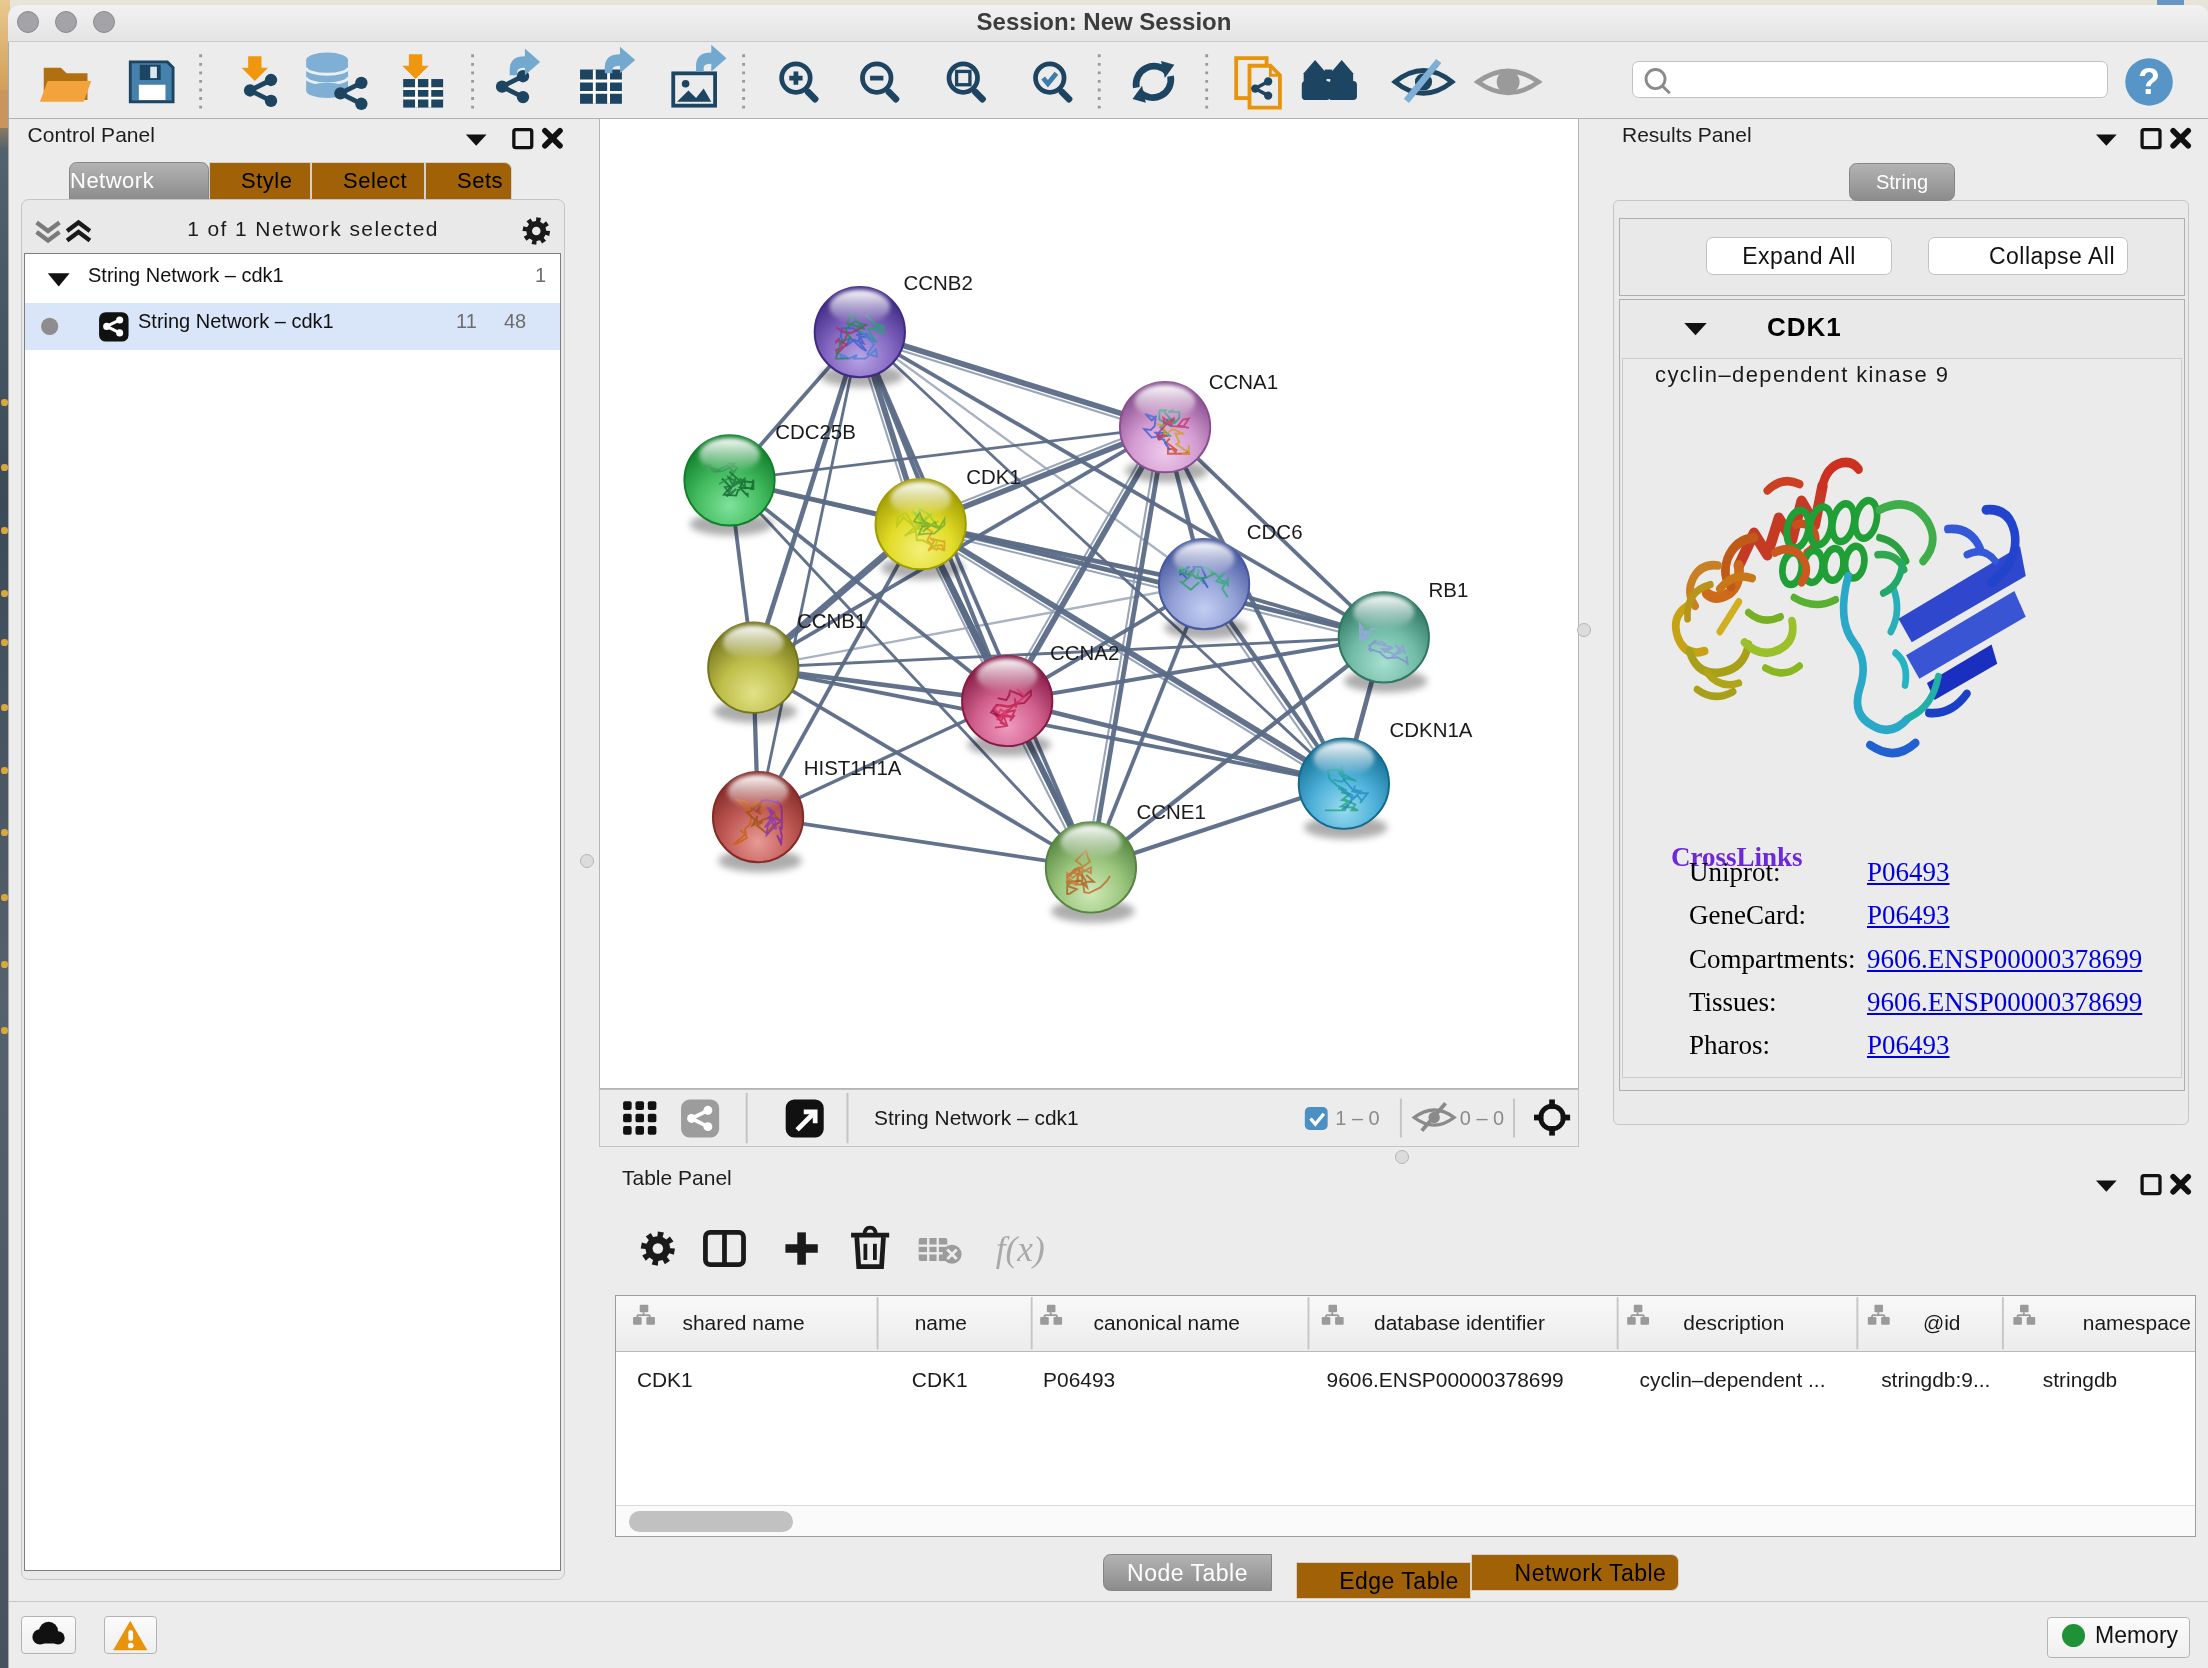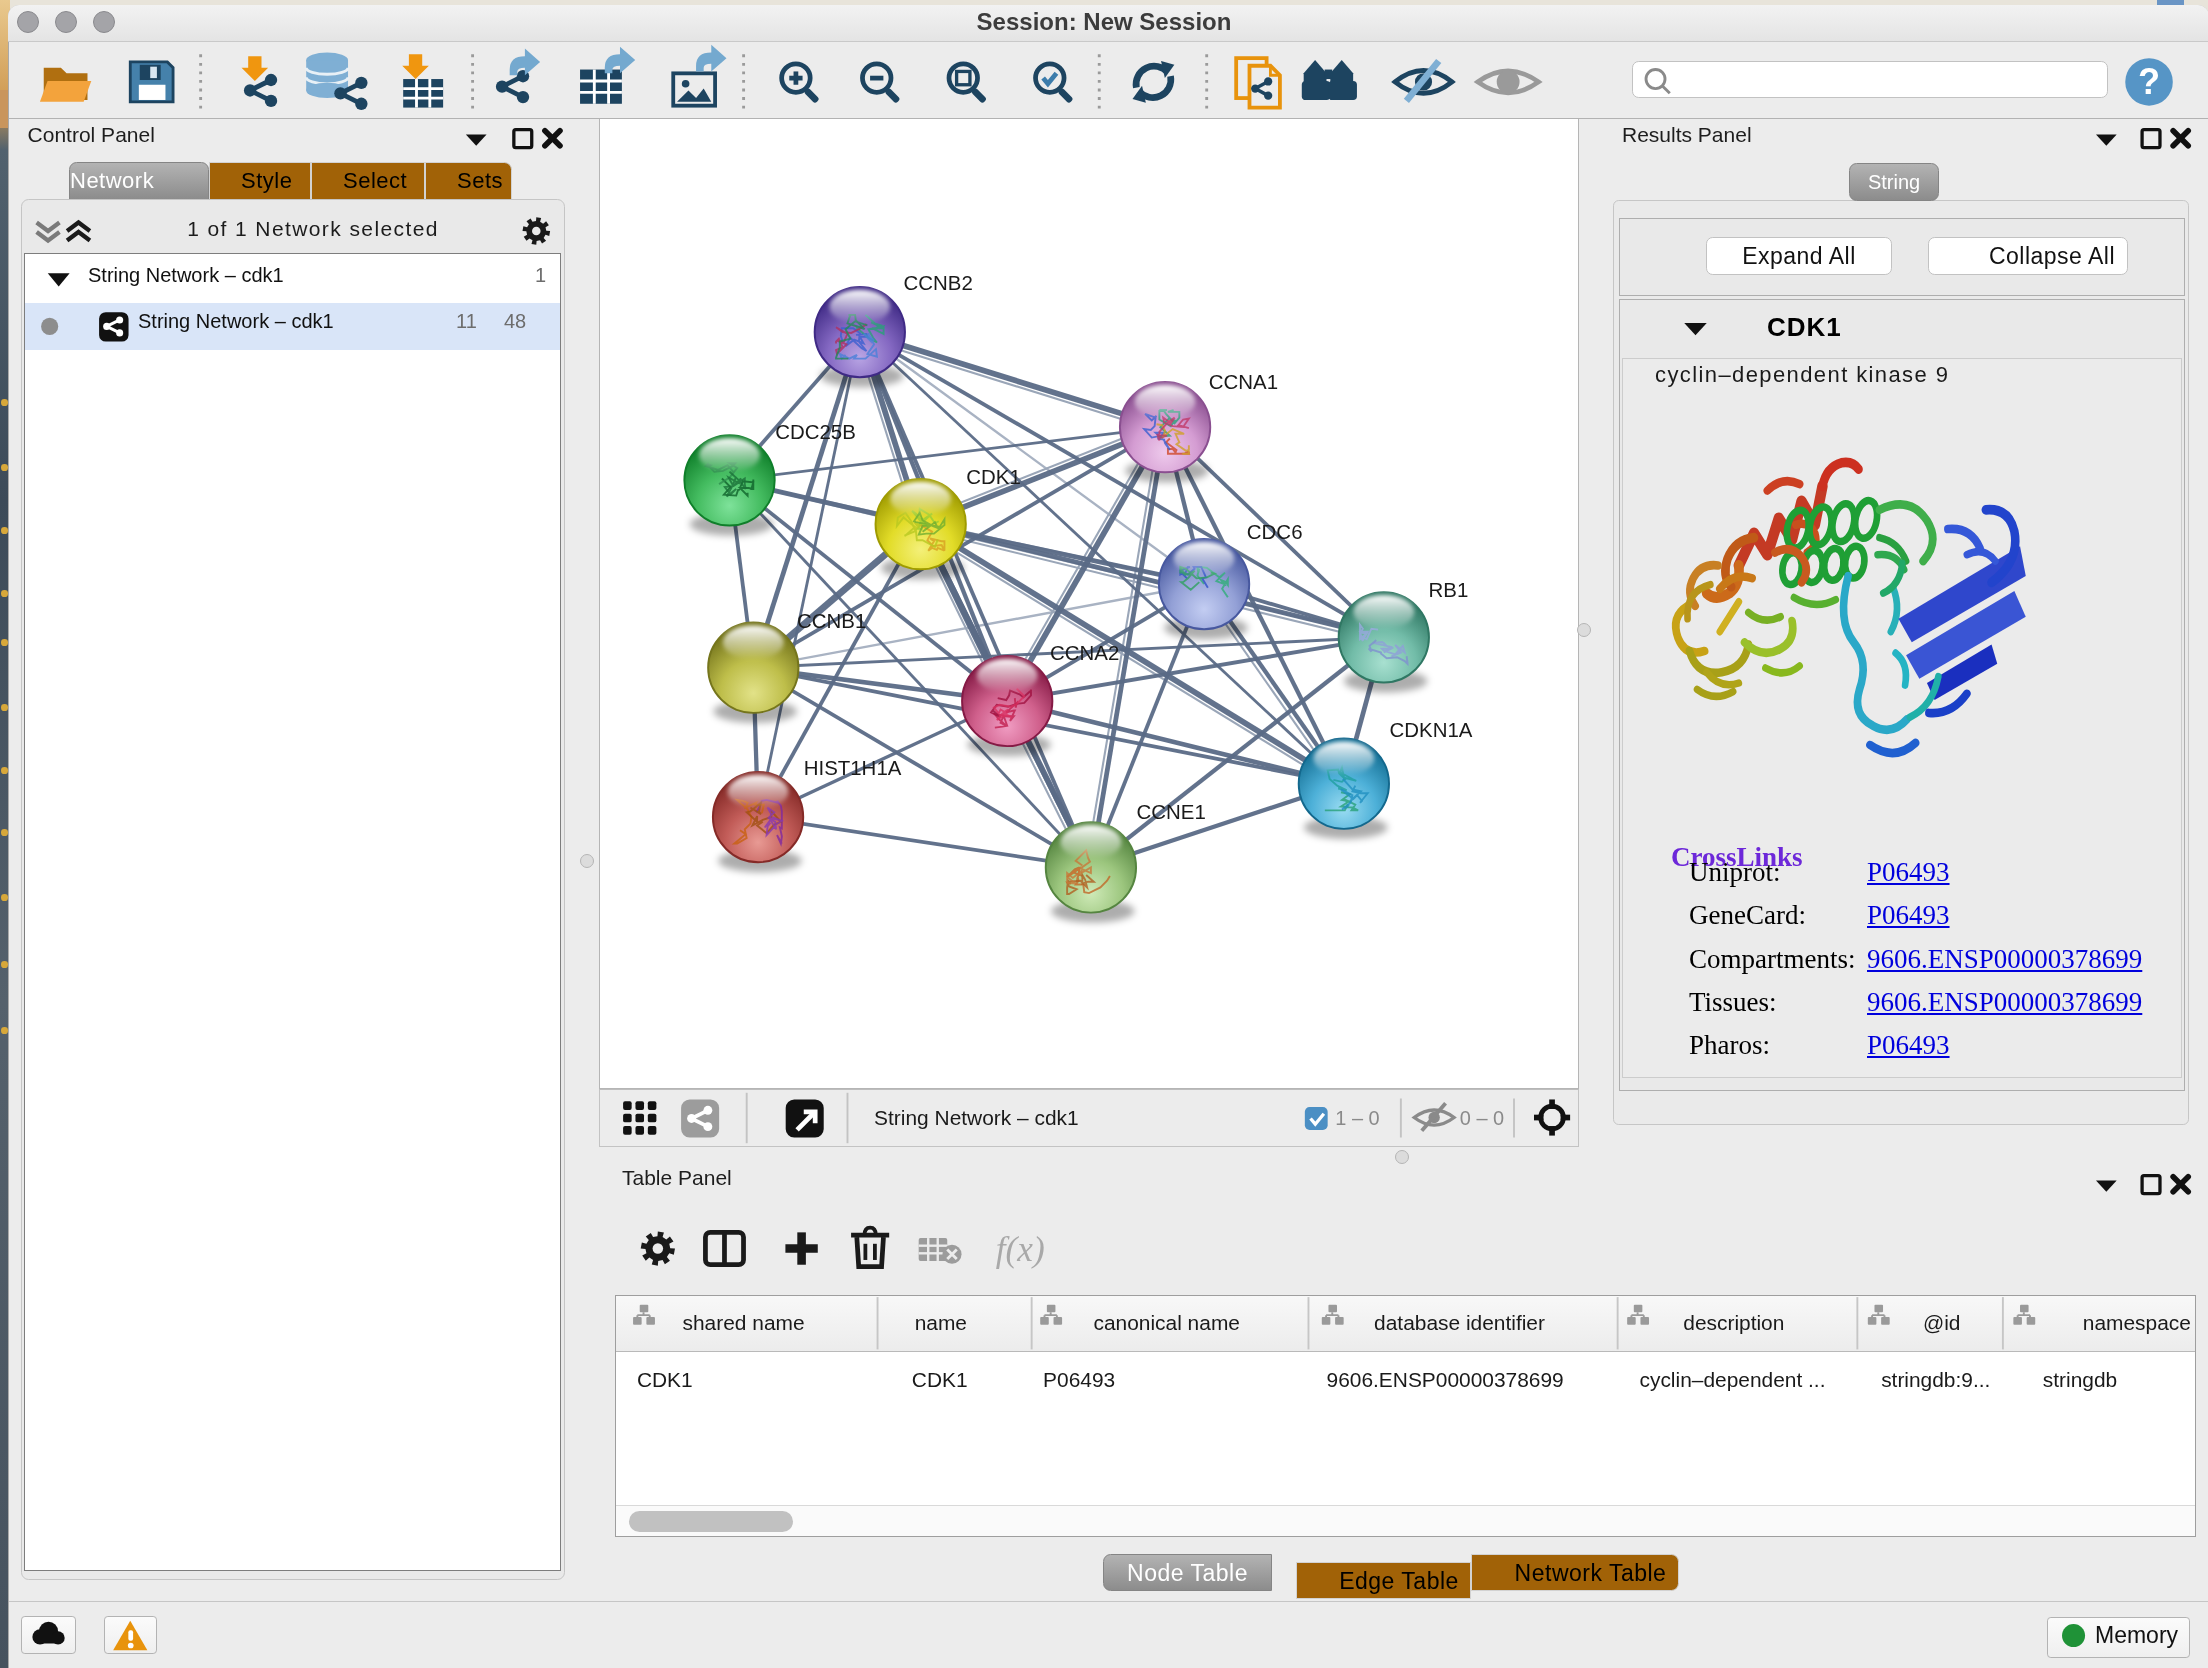--- a/index.html
+++ b/index.html
@@ -26,21 +26,21 @@
 #cp-list { left:24px; top:253px; width:537px; height:1318px; background:#ffffff; border:1px solid #7d7d7d; }
 .row1 { position:absolute; left:0; top:3.8px; width:100%; height:40px; }
 .row2 { position:absolute; left:0; top:49px; width:100%; height:47px; background:#d9e5f8; }
 
 
 #net { left:599px; top:119px; width:980px; height:970px; background:#ffffff; border:1px solid #b5b5b5; border-top:none; }
 #netbar { left:599px; top:1089px; width:980px; height:58px; background:#ececec; border:1px solid #c3c3c3; border-top:1px solid #bdbdbd; }
 
 
 #rp-title { left:1622px; top:123px; font-size:21px; color:#1d1d1d; }
-#rp-stringtab { left:1849px; top:163px; width:90px; height:38px; background:linear-gradient(180deg,#b3b3b3,#8c8c8c); border:1px solid #858585; border-radius:7.6px; color:#fff; font-size:20px; text-align:center; line-height:36px; }
+#rp-stringtab { left:1849px; top:163px; width:106px; height:38px; background:linear-gradient(180deg,#b3b3b3,#8c8c8c); border:1px solid #858585; border-radius:7.6px; color:#fff; font-size:20px; text-align:center; line-height:36px; }
 #rp-outer { left:1613px; top:200px; width:576px; height:925px; background:#eaeaea; border:1px solid #c6c6c6; border-radius:5.7px; }
 #rp-box1 { left:1619px; top:218px; width:566px; height:78px; background:#e9e9e9; border:1px solid #aeaeae; }
 .rbtn { position:absolute; top:237px; height:38px; background:#ffffff; border:1px solid #c2c2c2; border-radius:6.7px; font-size:23px; letter-spacing:0.5px; text-align:center; line-height:36px; color:#111;margin-left:13px; }
 #rp-box2 { left:1619px; top:299px; width:566px; height:792px; background:#e9e9e9; border:1px solid #aeaeae; }
 #rp-inner { left:1622px; top:358px; width:560px; height:720px; background:#ebebeb; border:1px solid #cccccc; }
 #rp-desc { left:1655px; top:362px; font-size:22px; letter-spacing:1.4px; color:#1a1a1a; }
 #crosslinks { left:1671px; top:842px; font-family:"Liberation Serif", serif; font-size:27px; font-weight:700; color:#6d28d9; }
 .clrow { position:absolute; font-family:"Liberation Serif", serif; font-size:27px; color:#000; }
 .clrow a { color:#0000dd; text-decoration:underline; }
 #toolbaricons { z-index:3; }

